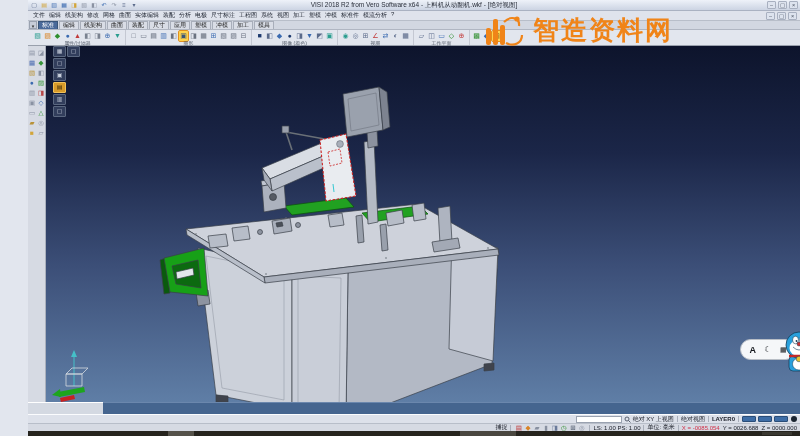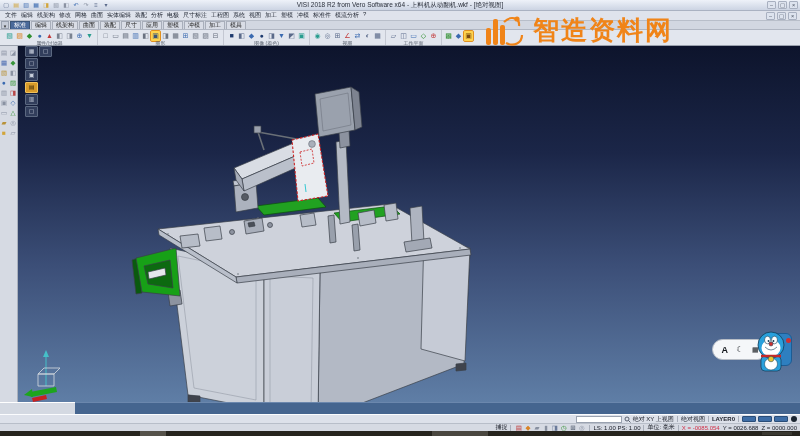--- a/index.html
+++ b/index.html
@@ -1,18 +1,18 @@
 <!DOCTYPE html>
 <html style="--watermark: #f08418; --coord-red: #d03048; --model-gray: #ccd1da; --model-green: #17a017; --highlight-red: #cc2222; --viewport-top: #0d142c; --viewport-bottom: #5f7ea6;"><head>
 <meta charset="utf-8">
 <style>
   * { box-sizing: border-box; margin: 0; padding: 0; }
   html,body { width:800px; height:436px; overflow:hidden; }
   body { font-family:"Liberation Sans","DejaVu Sans",sans-serif; }
-  .app { position:relative; width:800px; height:436px; background:#e2e6ee; overflow:hidden; }
+  .app { position:relative; width:800px; height:436px; background:#e2e6ee; overflow:hidden;padding-left:28px; }
 
   
   .titlebar { position:relative; height:11px; background:linear-gradient(#eef2f9,#ccd4e3);
     border-bottom:1px solid #aab2c2; display:flex; align-items:center; padding:0 2px; }
   .qat { display:flex; gap:2px; align-items:center; }
   .qicon { font-size:6px; line-height:7px; width:8px; text-align:center; cursor:default; }
   .win-title { position:absolute; left:0; right:0; text-align:center; font-size:6.5px; color:#2a2f3a; pointer-events:none; }
   .winctl { margin-left:auto; display:flex; gap:2px; z-index:3; }
   .winctl span { font-size:5.5px; line-height:7px; width:9px; height:8px; text-align:center; color:#4a5262;
     border:1px solid #a8b0c0; background:#dde3ee; border-radius:1px; }

